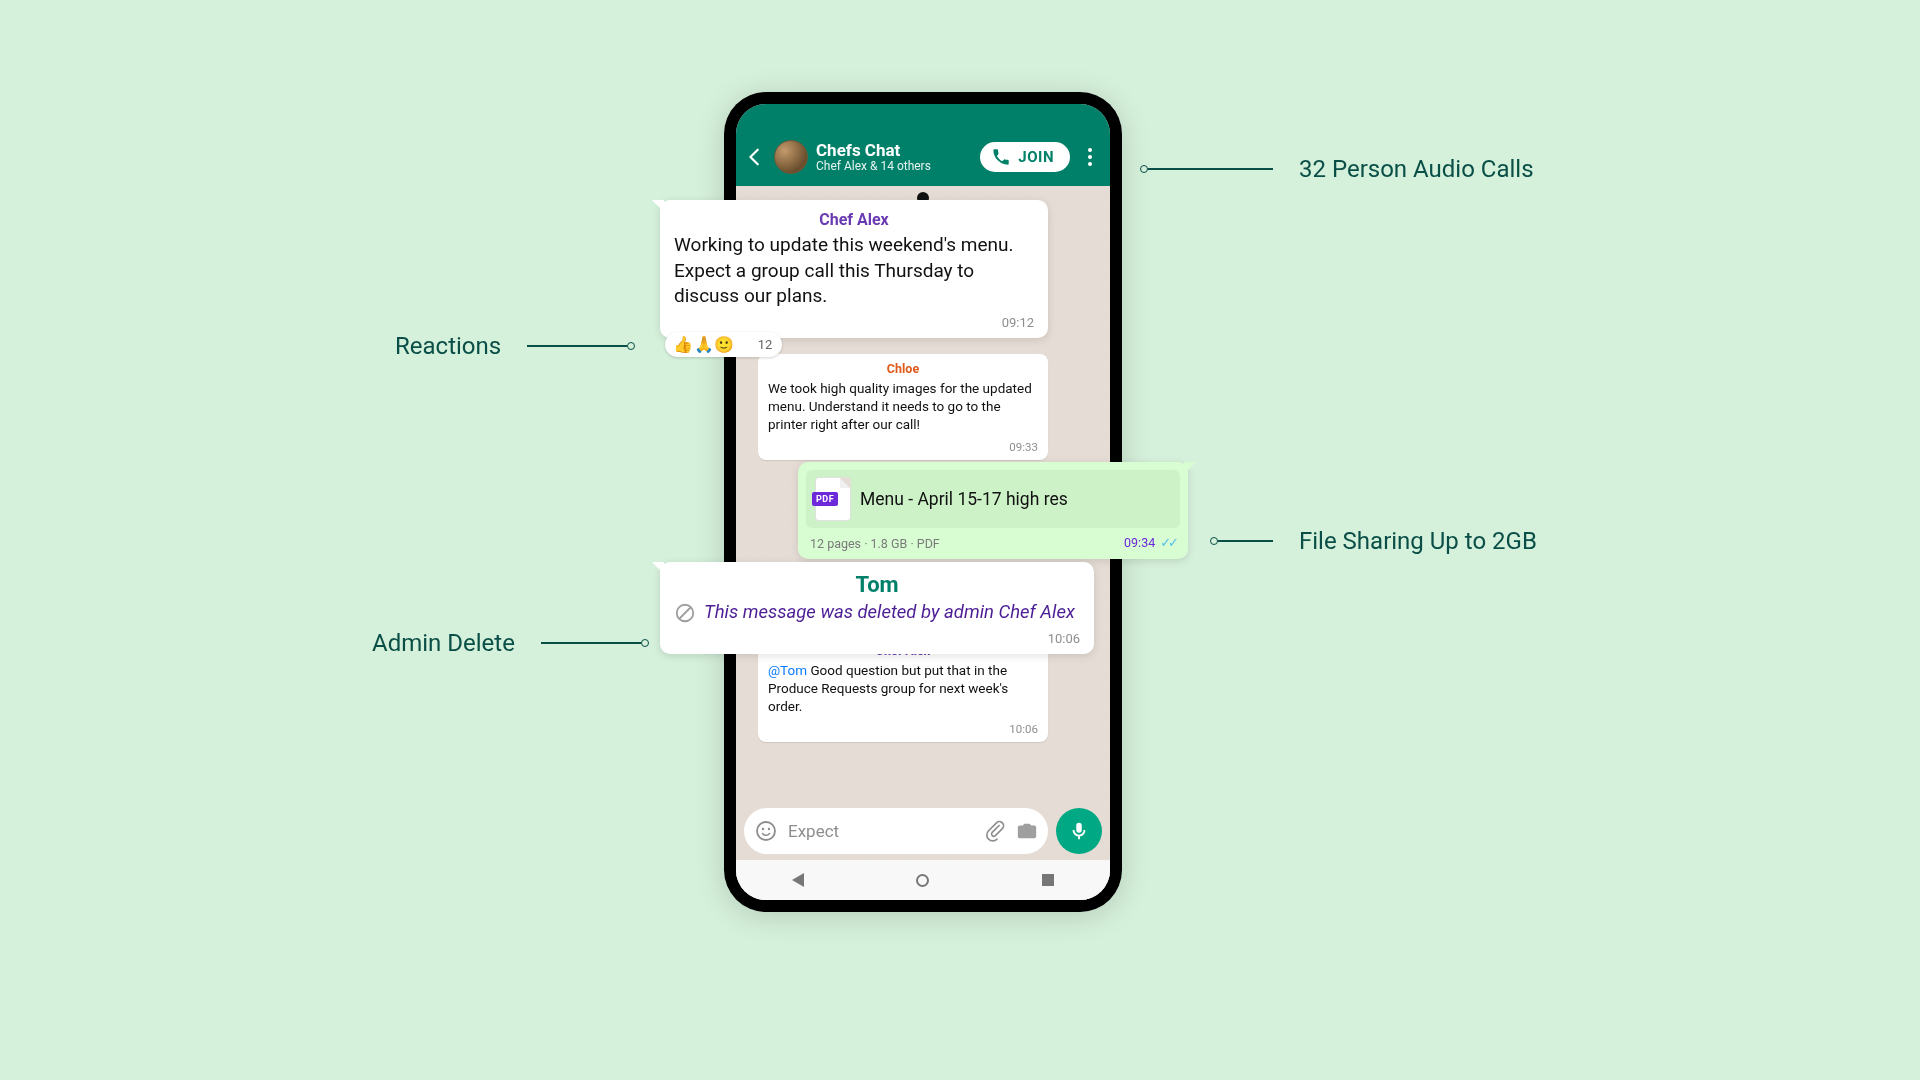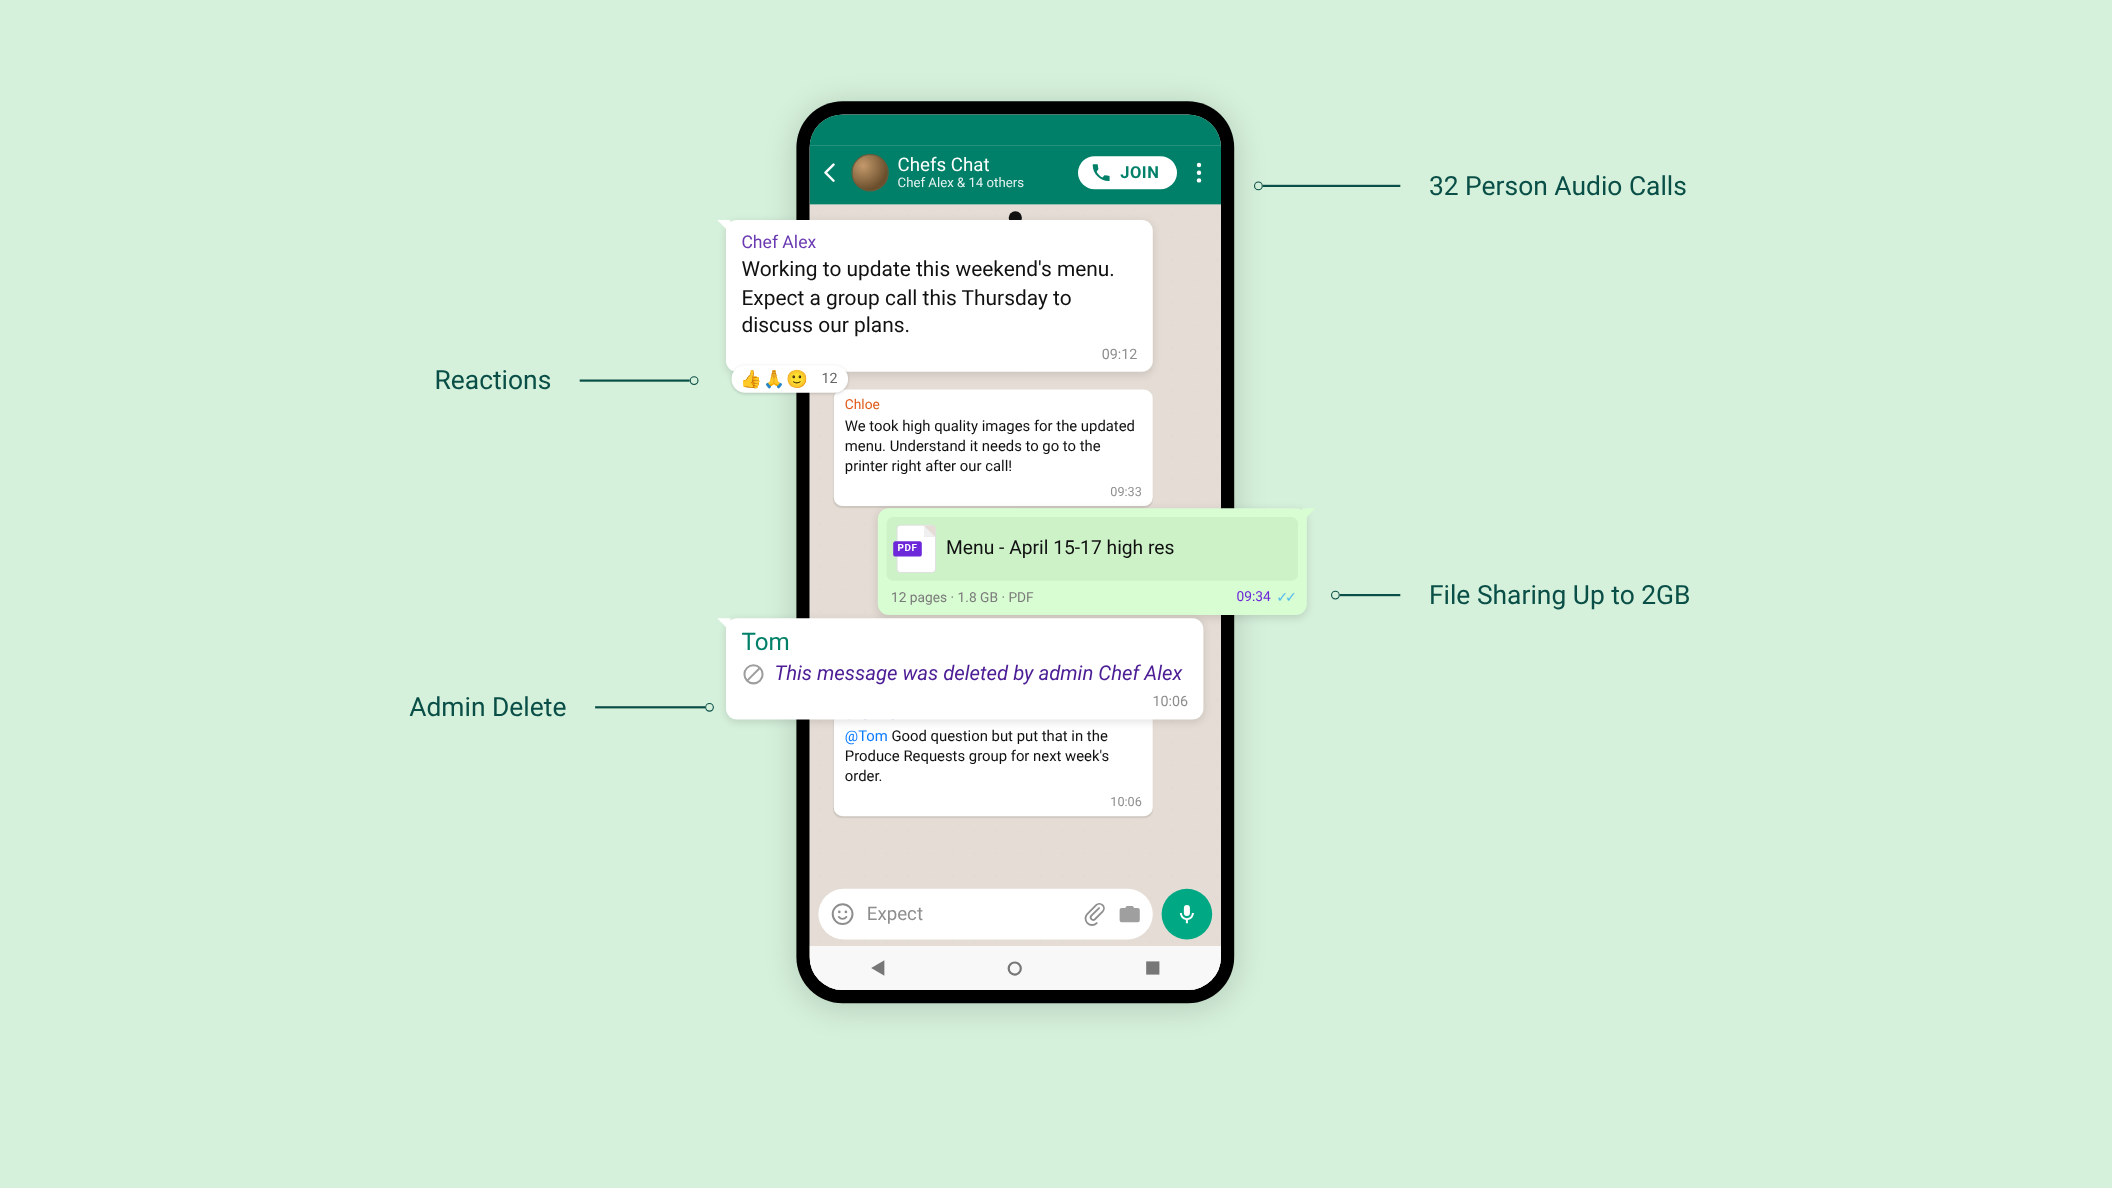--- a/index.html
+++ b/index.html
@@ -56,21 +56,21 @@
     gap: 8px;
   }
   .back-arrow { width: 22px; height: 22px; display:flex; align-items:center; justify-content:center; }
   .avatar {
     width: 34px; height: 34px; border-radius: 50%;
     background: radial-gradient(circle at 30% 30%, #c49a6c, #6b4f2d 70%);
     border: 1px solid #6b5a3a;
     flex-shrink: 0;
   }
   .title-block { flex: 1; line-height: 1.1; }
-  .chat-title { font-weight: 400; font-size: 17px; }
+  .chat-title { font-weight: 700; font-size: 17px; }
   .chat-subtitle { font-size: 12px; opacity: 0.9; }
   .join-pill {
     background: #fff; color: #008069;
     border-radius: 28px; padding: 6px 16px 6px 12px;
     display: flex; align-items: center; gap: 8px;
     font-weight: 700; font-size: 15px; letter-spacing: 0.5px;
   }
   .kebab { width: 24px; display:flex; flex-direction:column; align-items:center; gap:3px; padding: 0 4px; }
   .kebab span { width:4px; height:4px; background:#fff; border-radius:50%; }
 
@@ -84,38 +84,38 @@
 
   .bubble {
     position: absolute;
     background: #fff;
     border-radius: 8px;
     box-shadow: 0 1px 1px rgba(0,0,0,0.1);
     padding: 7px 10px 6px 10px;
     font-size: 15px;
     color: #111;
   }
-  .bubble .sender { font-size: 13.5px; font-weight: 400; margin-bottom: 3px; }
+  .bubble .sender { font-size: 13.5px; font-weight: 700; margin-bottom: 3px; text-align: center; }
   .bubble .time { font-size: 11.5px; color: #8e8e8e; float: right; margin-left: 10px; margin-top: 6px; }
   .bubble .msg { line-height: 1.35; }
 
   .bubble-out {
     background: #d9fdd3;
   }
 
   .reactions-pill {
     position: absolute;
     background: #fff;
     border-radius: 20px;
     box-shadow: 0 1px 3px rgba(0,0,0,0.18);
     padding: 3px 10px 3px 8px;
     display: flex; align-items: center; gap: 3px;
     font-size: 16px;
   }
-  .reactions-pill .count { font-size: 13px; color: #666; margin-left: 8px; }
+  .reactions-pill .count { font-size: 13px; color: #666; margin-left: 19px; }
 
   .file-row { display:flex; align-items:center; gap:10px; background:#cdf2c8; border-radius:6px; padding:8px 10px; }
   .pdf-icon {
     width:34px; height:42px; background:#fff; border-radius:3px; position:relative;
     box-shadow: 0 0 0 1px #e0e0e0;
   }
   .pdf-icon::before {
     content:''; position:absolute; top:0; right:0; width:0; height:0;
     border-top: 10px solid #e5ddd5; border-left: 10px solid #f0f0f0;
   }

